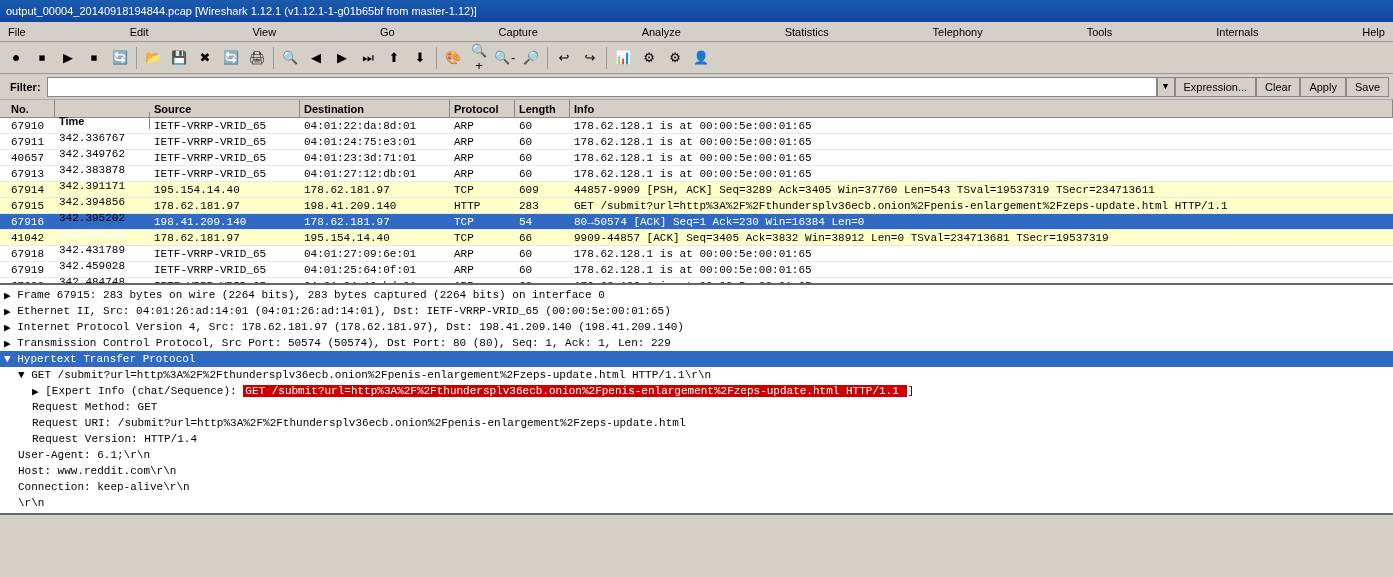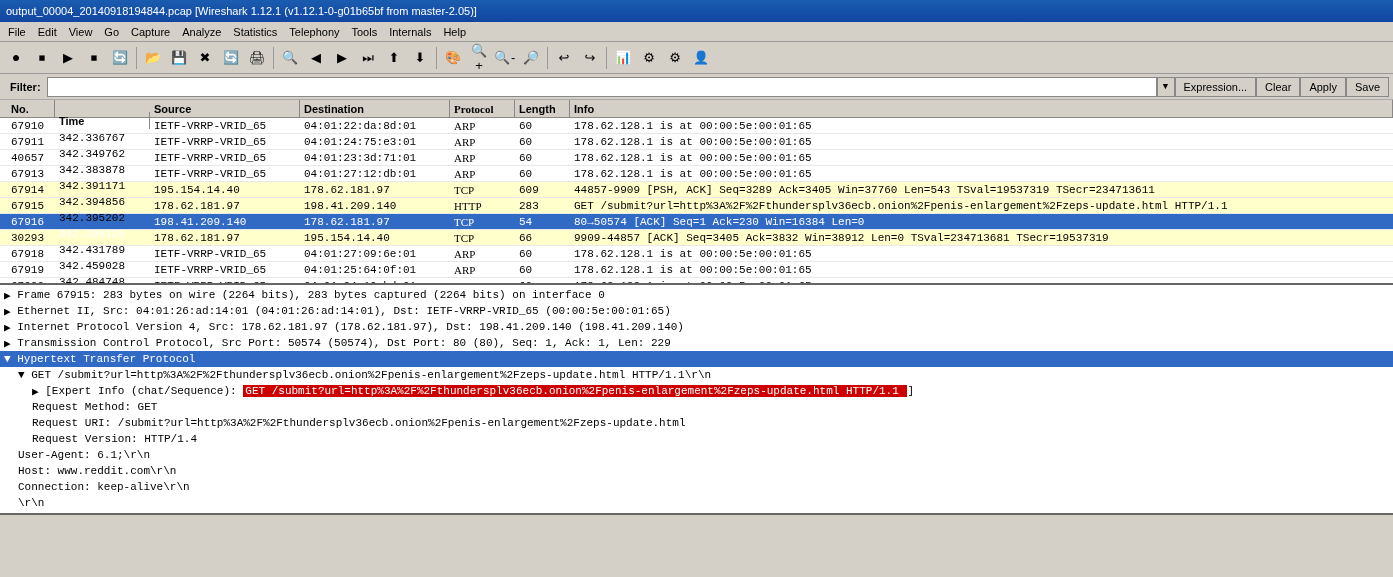--- a/index.html
+++ b/index.html
@@ -25,20 +25,21 @@
     }
 
     
     #menu-bar {
       background: #d4d0c8;
       display: flex;
       align-items: center;
       height: 20px;
       padding: 0 2px;
       border-bottom: 1px solid #999;
+      justify-content: space-between;
     }
     .menu-item {
       padding: 2px 6px;
       font-size: 11px;
       font-family: Arial, sans-serif;
       cursor: pointer;
     }
 
     
     #toolbar {
@@ -152,21 +153,21 @@
       white-space: nowrap;
       height: 100%;
       display: flex;
       align-items: center;
     }
     
     .col-no { width: 55px; min-width: 55px; padding-left: 11px; }
     .col-time { width: 95px; min-width: 95px; margin-top: 24px; }
     .col-src { width: 150px; min-width: 150px; }
     .col-dst { width: 150px; min-width: 150px; }
-    .col-proto { width: 65px; min-width: 65px; font-family: Liberation Serif, serif; }
+    .col-proto { width: 65px; min-width: 65px; }
     .col-len { width: 55px; min-width: 55px; }
     .col-info { flex: 1; }
 
     
     #packet-detail {
       background: white;
       height: 230px;
       overflow: hidden;
       border-bottom: 2px solid #666;
       padding: 2px 0;
@@ -180,21 +181,21 @@
     .detail-text {
       font-size: 11px;
       white-space: nowrap;
       overflow: hidden;
     }
   </style>
 </head>
 <body>
 
 <div id="title-bar">
-  <span>output_00004_20140918194844.pcap [Wireshark 1.12.1 (v1.12.1-0-g01b65bf from master-2.05)]</span>
+  <span>output_00004_20140918194844.pcap [Wireshark 1.12.1 (v1.12.1-1-g01b65bf from master-1.12)]</span>
 </div>
 
 <div id="menu-bar">
   <span class="menu-item">File</span>
   <span class="menu-item">Edit</span>
   <span class="menu-item">View</span>
   <span class="menu-item">Go</span>
   <span class="menu-item">Capture</span>
   <span class="menu-item">Analyze</span>
   <span class="menu-item">Statistics</span>
@@ -317,21 +318,21 @@
       <div class="packet-row" style="background: rgb(49, 106, 197); color: white;">
     <div class="packet-cell col-no">67916</div>
     <div class="packet-cell col-time">342.396128</div>
     <div class="packet-cell col-src">198.41.209.140</div>
     <div class="packet-cell col-dst">178.62.181.97</div>
     <div class="packet-cell col-proto">TCP</div>
     <div class="packet-cell col-len">54</div>
     <div class="packet-cell col-info">80→50574 [ACK] Seq=1 Ack=230 Win=16384 Len=0</div>
   </div>
       <div class="packet-row" style="background: rgb(255, 255, 204);">
-    <div class="packet-cell col-no">30293</div>
+    <div class="packet-cell col-no">41042</div>
     <div class="packet-cell col-time">342.431789</div>
     <div class="packet-cell col-src">178.62.181.97</div>
     <div class="packet-cell col-dst">195.154.14.40</div>
     <div class="packet-cell col-proto">TCP</div>
     <div class="packet-cell col-len">66</div>
     <div class="packet-cell col-info">9909-44857 [ACK] Seq=3405 Ack=3832 Win=38912 Len=0 TSval=234713681 TSecr=19537319</div>
   </div>
       <div class="packet-row">
     <div class="packet-cell col-no">67918</div>
     <div class="packet-cell col-time">342.459028</div>

